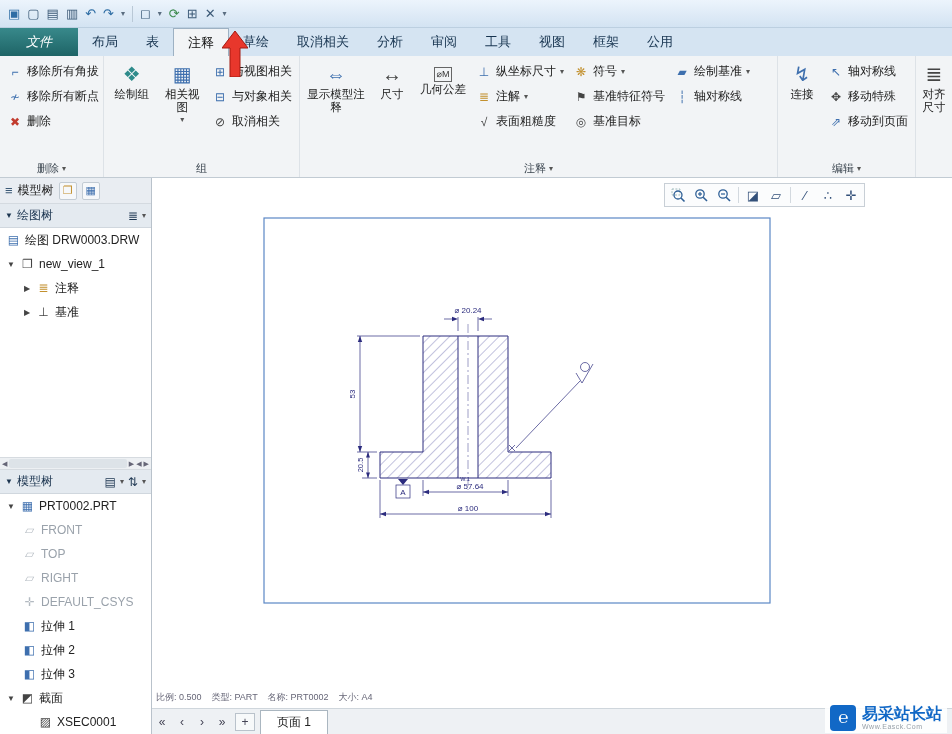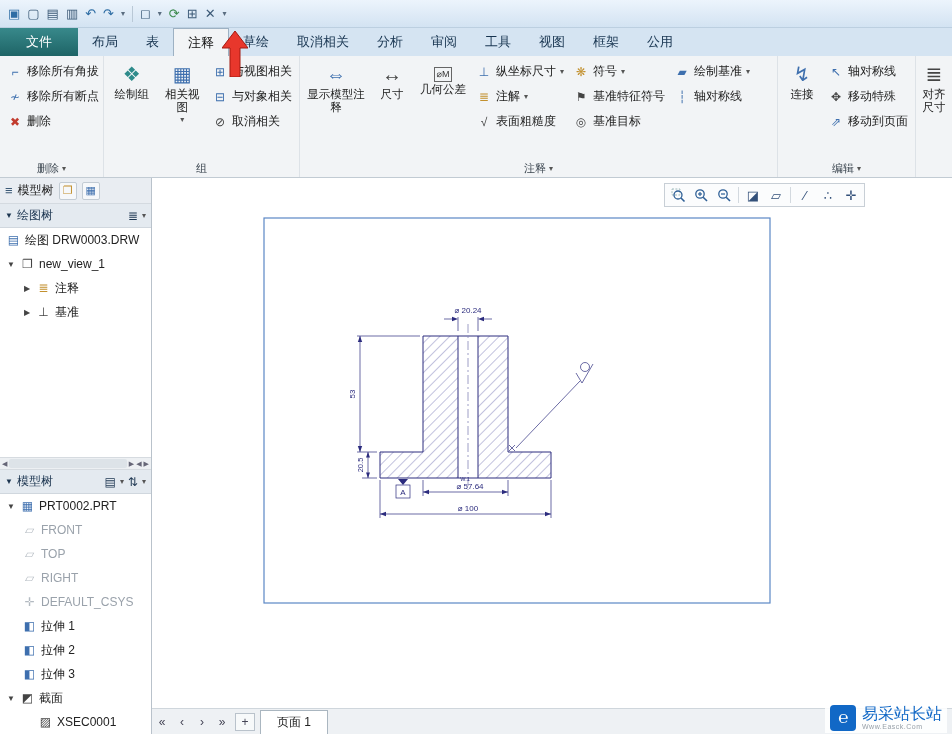--- a/index.html
+++ b/index.html
@@ -11,21 +11,21 @@
   .tb-ic { font-size: 13px; color: #3c5a77; }
   .tb-ic.blue { color: #2e6da4; }
   .tb-ic.green { color: #3d8b4f; }
   .tb-dd { font-size: 8px; color: #5a6d80; }
   .tb-sep { width: 1px; height: 16px; background: #b9c8d6; }
   .titlebar .title { flex: 1; text-align: center; font-size: 12.5px; color: #16334f; white-space: nowrap; overflow: hidden; }
 
   
   .tabbar { height: 28px; background: #d5e4f2; display: flex; align-items: stretch; position: relative; }
   .tab { padding: 0 14px; display: flex; align-items: center; font-size: 13px; color: #16334f; white-space: nowrap; }
-  .tab.file { background: linear-gradient(#38898b, #1e6466); color: #fff; padding: 0 26px; }
+  .tab.file { background: linear-gradient(#38898b, #1e6466); color: #fff; padding: 0 26px; font-style: italic; }
   .tab.active { background: #f2f4f6; border: 1px solid #9db1c3; border-bottom: none; color: #111; }
 
   
   .ribbon { height: 122px; background: #f2f4f6; border-bottom: 1px solid #c2cbd3; display: flex; overflow: hidden; }
   .rgroup { display: flex; flex-direction: column; border-right: 1px solid #dde2e7; overflow: hidden; flex: none; }
   .rgroup.partial { flex: 1; min-width: 0; border-right: none; }
   .rg-body { flex: 1; display: flex; padding: 3px 4px; gap: 3px; align-items: flex-start; }
   .rg-body.col { flex-direction: column; gap: 0; }
   .rg-footer { height: 17px; display: flex; align-items: center; justify-content: center; gap: 3px; font-size: 11px; color: #3c4650; }
   .scol { display: flex; flex-direction: column; }
@@ -77,21 +77,21 @@
   .pg-add { border: 1px solid #b9c2cb; background: #f7f9fa; width: 20px; height: 18px; margin: 0 5px 3px 3px; display: flex; align-items: center; justify-content: center; font-size: 12px; color: #445; }
   .page-tab { height: 24px; background: #fff; border: 1px solid #aab6c0; border-bottom: none; padding: 0 16px; display: flex; align-items: center; font-size: 12px; color: #222; }
 
   
   .red-arrow { position: absolute; left: 222px; top: 31px; z-index: 40; }
 
   
   .watermark { position: absolute; right: 5px; bottom: 1px; display: flex; align-items: center; gap: 6px; z-index: 30; background: rgba(255,255,255,.88); padding: 2px 5px; }
   .wm-logo { width: 26px; height: 26px; background: #1168c6; color: #fff; display: flex; align-items: center; justify-content: center; font-size: 17px; border-radius: 4px; }
   .wm-text { display: flex; flex-direction: column; }
-  .wm-name { color: #1168c6; font-size: 16px; font-weight: normal; line-height: 17px; }
+  .wm-name { color: #1168c6; font-size: 16px; font-weight: bold; line-height: 17px; }
   .wm-sub { font-size: 7px; color: #98a0a8; line-height: 9px; letter-spacing: .5px; }
 </style>
 </head>
 <body>
 
 <div class="app">
 
   <div class="titlebar">
     <span class="tb-ic blue">▣</span>
     <span class="tb-ic">▢</span>
@@ -479,20 +479,21 @@
           <rect x="244" y="307" width="14" height="13" fill="#ffffff"></rect>
           <text x="251" y="317" text-anchor="middle" class="dimtxt">A</text>
 
           <circle cx="433" cy="189" r="4.5"></circle>
           <path d="M424,195 L430,205 L441,186"></path>
           <path d="M428,203 L364,270"></path>
           <path d="M357,267 L363,273 M363,267 L357,273"></path>
         </g>
       </svg>
 
+      <div class="status-info">比例: 0.500    类型: PART    名称: PRT0002    大小: A4</div>
 
       <div class="pagebar">
         <div class="pg-btn">«</div>
         <div class="pg-btn">‹</div>
         <div class="pg-btn">›</div>
         <div class="pg-btn">»</div>
         <div class="pg-add">+</div>
         <div class="page-tab">页面 1</div>
       </div>
     </div>

